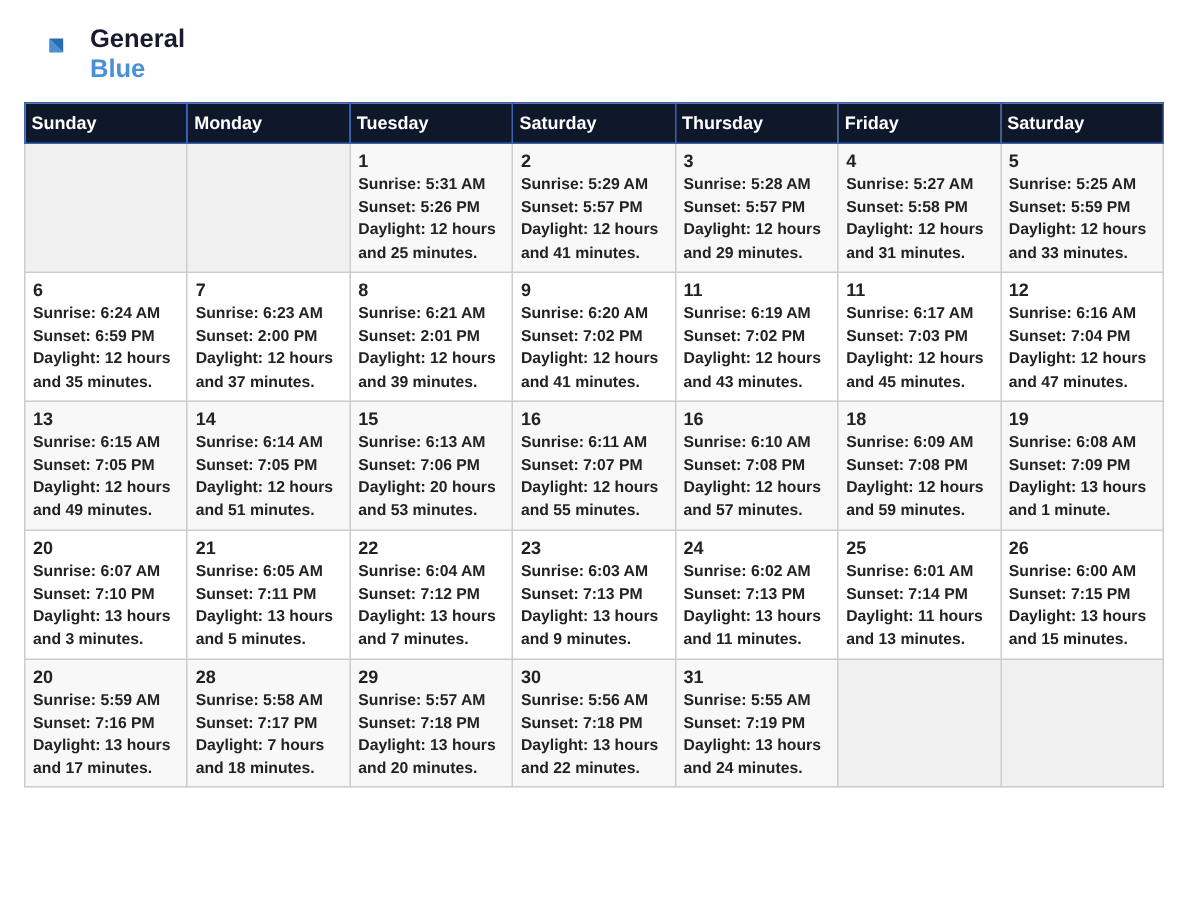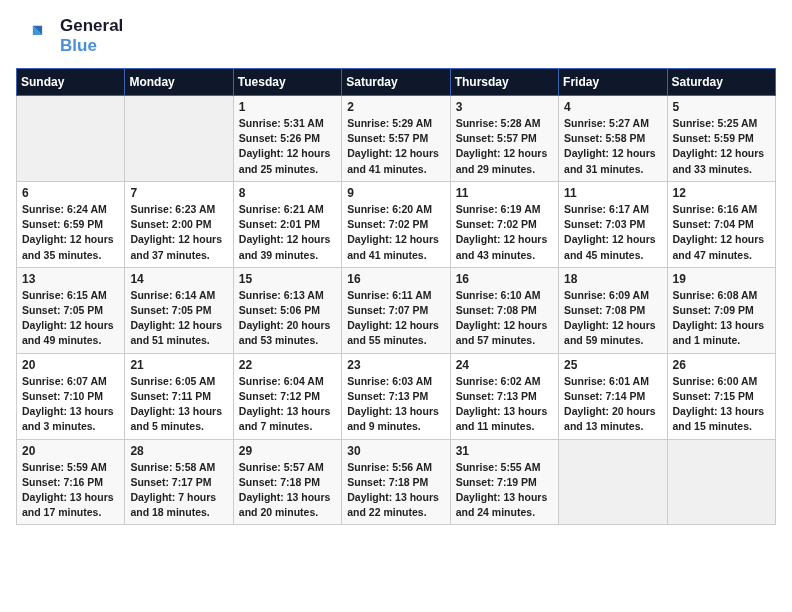--- a/index.html
+++ b/index.html
@@ -232,21 +232,21 @@
           <div class="cell-content">
             <div>Sunrise: 6:14 AM</div>
             <div>Sunset: 7:05 PM</div>
             <div>Daylight: 12 hours and 51 minutes.</div>
           </div>
         </td>
         <td>
           <span class="day-num">15</span>
           <div class="cell-content">
             <div>Sunrise: 6:13 AM</div>
-            <div>Sunset: 5:06 PM</div>
+            <div>Sunset: 7:06 PM</div>
             <div>Daylight: 20 hours and 53 minutes.</div>
           </div>
         </td>
         <td>
           <span class="day-num">16</span>
           <div class="cell-content">
             <div>Sunrise: 6:11 AM</div>
             <div>Sunset: 7:07 PM</div>
             <div>Daylight: 12 hours and 55 minutes.</div>
           </div>
@@ -315,21 +315,21 @@
             <div>Sunrise: 6:02 AM</div>
             <div>Sunset: 7:13 PM</div>
             <div>Daylight: 13 hours and 11 minutes.</div>
           </div>
         </td>
         <td>
           <span class="day-num">25</span>
           <div class="cell-content">
             <div>Sunrise: 6:01 AM</div>
             <div>Sunset: 7:14 PM</div>
-            <div>Daylight: 20 hours and 13 minutes.</div>
+            <div>Daylight: 11 hours and 13 minutes.</div>
           </div>
         </td>
         <td>
           <span class="day-num">26</span>
           <div class="cell-content">
             <div>Sunrise: 6:00 AM</div>
             <div>Sunset: 7:15 PM</div>
             <div>Daylight: 13 hours and 15 minutes.</div>
           </div>
         </td>

